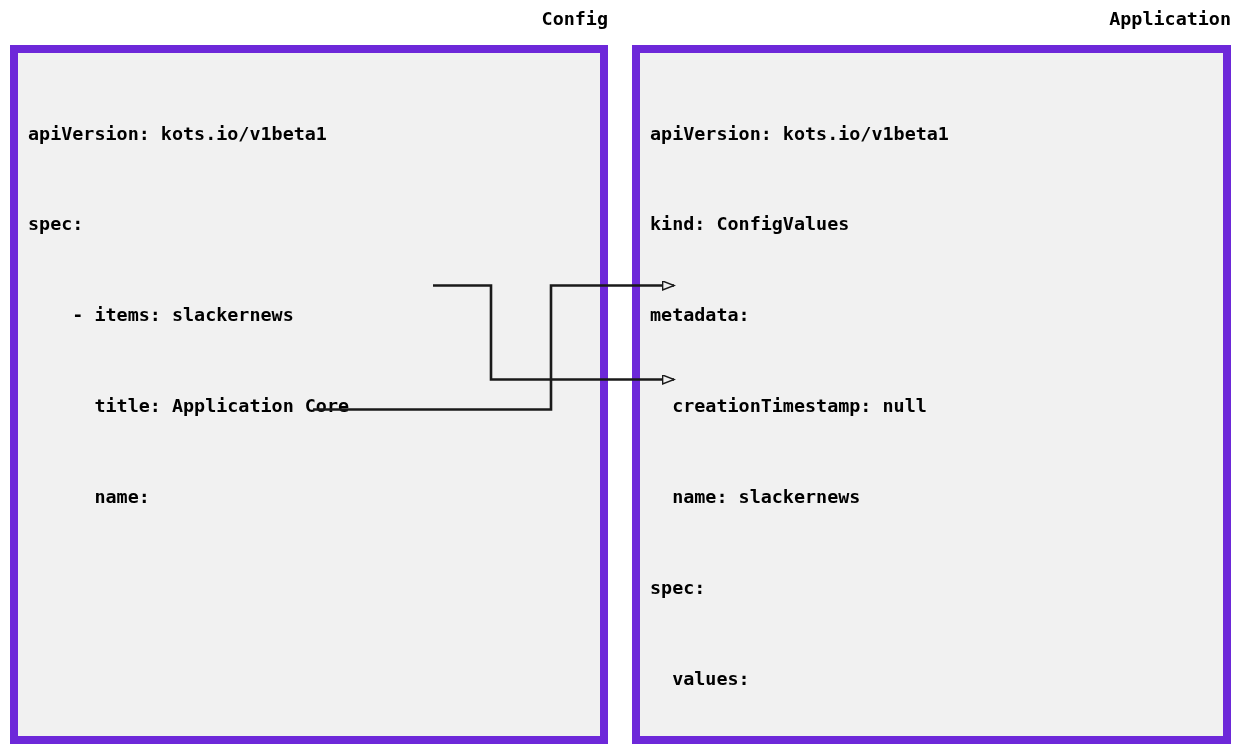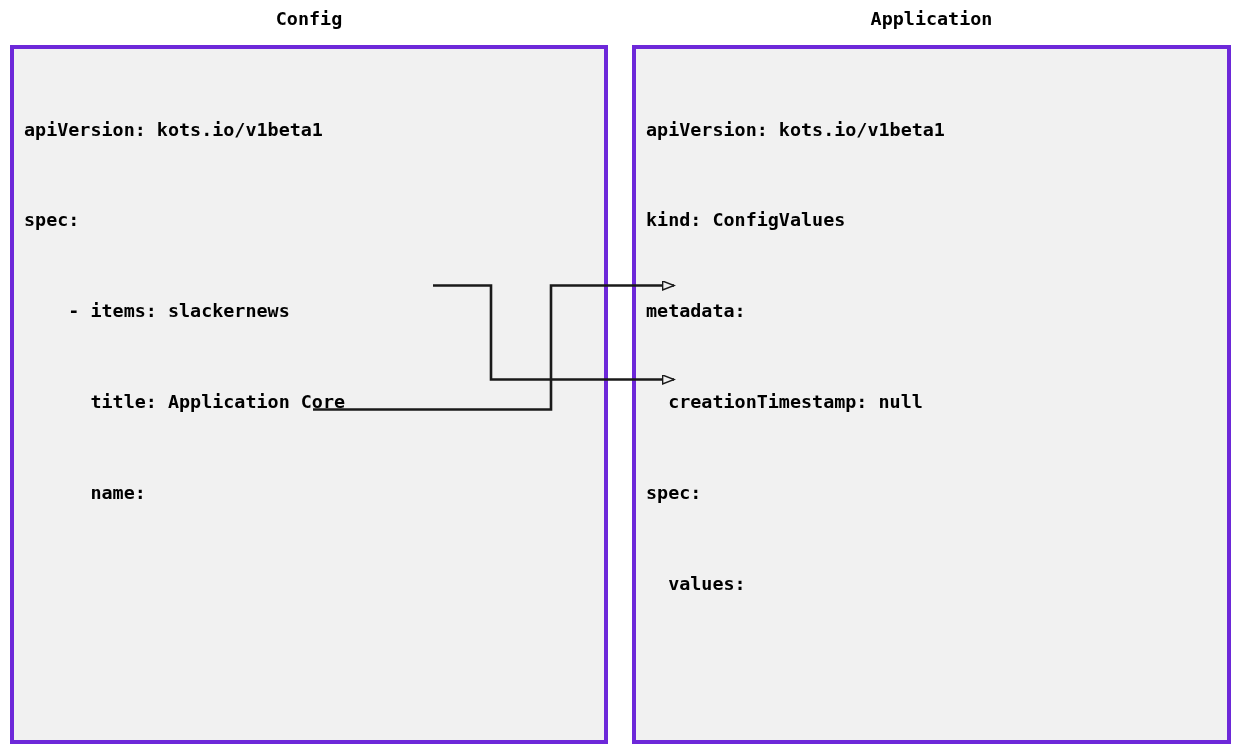--- a/index.html
+++ b/index.html
@@ -22,29 +22,29 @@
     height: 756px;
   }
 
   .panel-title {
     position: absolute;
     font-family: "DejaVu Sans Mono", monospace;
     font-size: 18.4px;
     font-weight: bold;
     color: #000000;
     letter-spacing: 0px;
-    text-align: center;
+    text-align: right;
     white-space: pre;
     line-height: 22px;
   }
 
   .yaml-box {
     position: absolute;
     background: #f1f1f1;
-    border: 4px solid #6d28d9;
+    border: 8px solid #6d28d9;
     box-sizing: border-box;
     overflow: hidden;
   }
 
   .yaml-lines {
     position: absolute;
     left: 10px;
     top: 5px;
     right: 2px;
     font-family: "DejaVu Sans Mono", monospace;
@@ -103,20 +103,21 @@
   </div>
 
   <div class="panel-title" style="left:632px; top:8px; width:599px;">Application</div>
 
   <div class="yaml-box" style="left:632px; top:45px; width:599px; height:699px;">
     <div class="yaml-lines">
       <span class="yaml-line">apiVersion: kots.io/v1beta1</span>
       <span class="yaml-line">kind: ConfigValues</span>
       <span class="yaml-line">metadata:</span>
       <span class="yaml-line">  creationTimestamp: null</span>
+      <span class="yaml-line">  name: slackernews</span>
       <span class="yaml-line">spec:</span>
       <span class="yaml-line">  values:</span>
       
       
       
       
       
     </div>
   </div>
 

